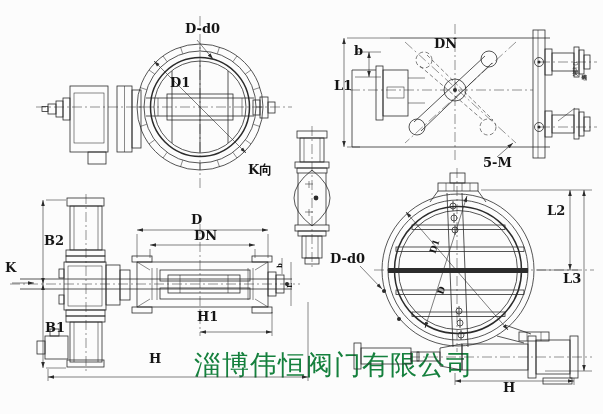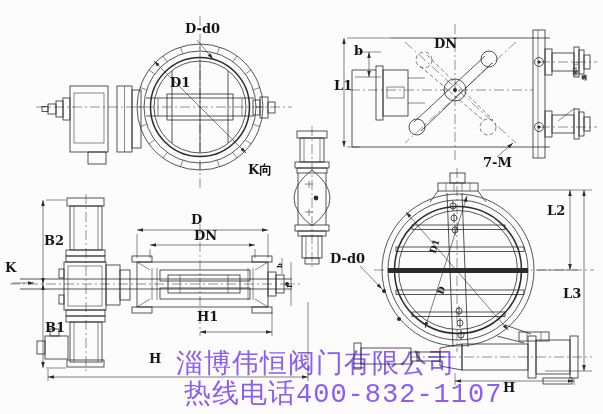--- a/index.html
+++ b/index.html
@@ -12,30 +12,29 @@
   .dim{stroke-width:.6;}
   .cl{stroke-dasharray:10 3 2 3;stroke-width:.5;}
   .dsh{stroke-dasharray:4 2.5;stroke-width:.6;}
   .fil{fill:#2b2b2b;stroke:none;}
   .lbl{position:absolute;z-index:3;font:bold 13px "DejaVu Serif","Liberation Serif",serif;
        color:#151515;white-space:nowrap;line-height:1;}
   .lbl.sm{font-size:7px;}
   .rot90{transform:rotate(-90deg);transform-origin:left top;}
   .note{position:absolute;z-index:3;writing-mode:vertical-rl;font-size:5.5px;line-height:1.05;
         color:#2b2b2b;white-space:nowrap;letter-spacing:0;}
-  .wm{position:absolute;z-index:1;color:#8b5cf6;font-size:27px;letter-spacing:1px;line-height:1;
-      font-family:Liberation Mono, monospace;}
+  .wm{position:absolute;z-index:1;color:#15803d;font-size:27px;letter-spacing:1px;line-height:1;
+      font-family:Liberation Sans, sans-serif;margin-left:18px;}
 </style>
 </head>
 <body>
 
 <div id="sheet">
 
   <div class="wm" style="left:176px;top:352px">淄博伟恒阀门有限公司</div>
-  <div class="wm" style="left:184px;top:382px">热线电话400-832-1107</div>
 
   <svg width="603" height="414" viewBox="0 0 603 414">
     <defs>
       <marker id="ae" orient="auto" markerWidth="11" markerHeight="8" refX="10" refY="4">
         <path class="fil" d="M0,1L10,4L0,7Z"></path>
         </marker>
       <marker id="as" orient="auto" markerWidth="11" markerHeight="8" refX="0" refY="4">
         <path class="fil" d="M10,1L0,4L10,7Z"></path>
         </marker>
     </defs>
@@ -247,37 +246,37 @@
       <path class="thin" d="M455,373V385 M574,378V385"></path>
     </g>
   </svg>
 
   <div class="lbl" style="left:185px;top:22px">D-d0</div>
   <div class="lbl" style="left:170px;top:76px">D1</div>
 
   <div class="lbl" style="left:334px;top:79px">L1</div>
   <div class="lbl" style="left:354px;top:44px">b</div>
   <div class="lbl" style="left:434px;top:37px">DN</div>
-  <div class="lbl" style="left:483px;top:156px">7-M</div>
+  <div class="lbl" style="left:483px;top:156px">5-M</div>
   <div class="note" style="left:572px;top:62px">气(油)接头</div>
   <div class="note" style="left:581px;top:70px">电磁阀</div>
 
   <div class="lbl" style="left:248px;top:163px">K向</div>
 
   <div class="lbl" style="left:44px;top:234px">B2</div>
   <div class="lbl" style="left:5px;top:261px">K</div>
   <div class="lbl" style="left:45px;top:321px">B1</div>
   <div class="lbl" style="left:149px;top:352px">H</div>
 
   <div class="lbl" style="left:191px;top:213px">D</div>
   <div class="lbl" style="left:194px;top:229px">DN</div>
   <div class="lbl" style="left:197px;top:310px">H1</div>
   <div class="lbl sm rot90" style="left:276px;top:268px">b</div>
   <div class="lbl sm rot90" style="left:286px;top:288px">L</div>
 
   <div class="lbl" style="left:330px;top:252px">D-d0</div>
   <div class="lbl" style="left:547px;top:204px">L2</div>
-  <div class="lbl" style="left:563px;top:287px">L3</div>
+  <div class="lbl" style="left:563px;top:272px">L3</div>
   <div class="lbl" style="left:503px;top:381px">H</div>
   <div class="lbl sm" style="left:428px;top:242px;font-size:9px;transform:rotate(-72deg)">D1</div>
   <div class="lbl sm" style="left:438px;top:286px;font-size:9px;transform:rotate(-72deg)">D</div>
 
 </div>
 
 </body></html>

